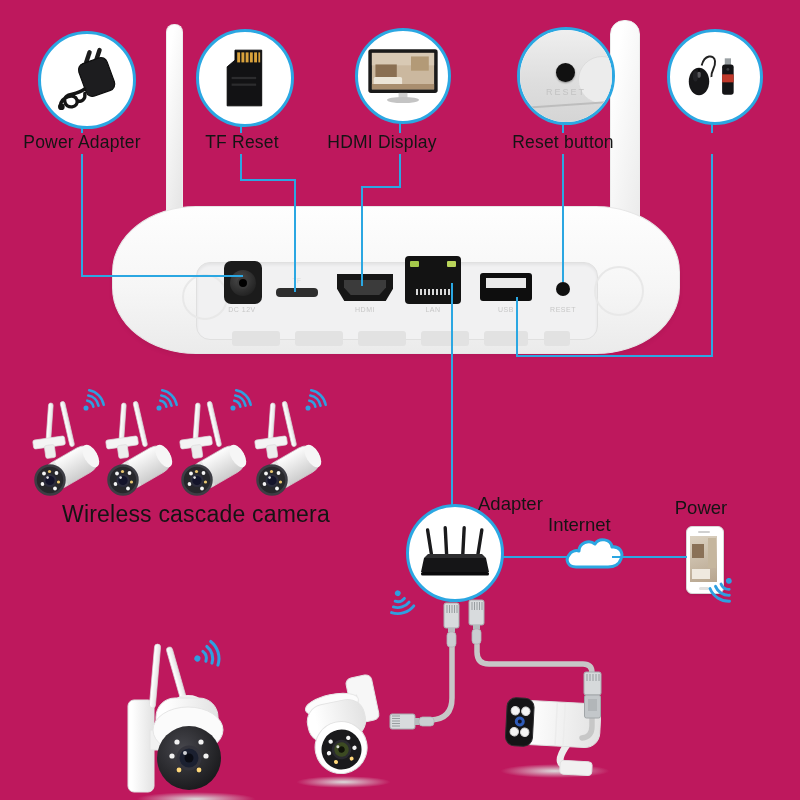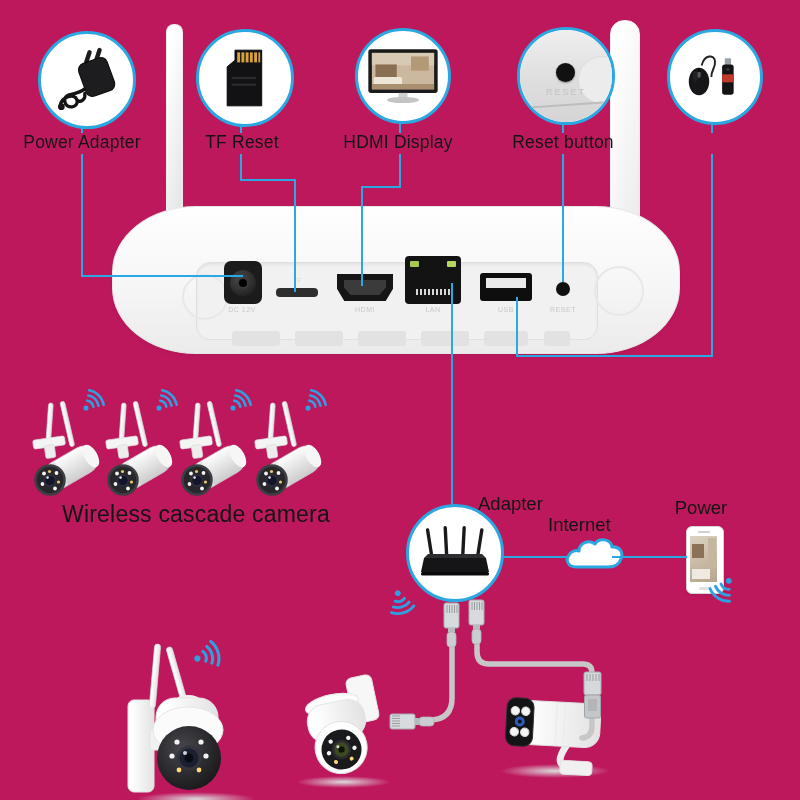--- a/index.html
+++ b/index.html
@@ -206,21 +206,21 @@
       <ellipse cx="23" cy="34" rx="3" ry="6" fill="#2c2c30" opacity="0.6"></ellipse>
       <rect x="56" y="14" width="7" height="8" fill="#9aa0a3"></rect>
       <rect x="53" y="21" width="13" height="34" rx="3" fill="#141416"></rect>
       <rect x="53" y="32" width="13" height="9" fill="#c0392b"></rect>
       <circle cx="59.5" cy="26.5" r="1.6" fill="#3a3a3e"></circle>
     </svg>
   </div>
 
   <div class="lbl" style="left:0px;top:132px;width:164px;">Power Adapter</div>
   <div class="lbl" style="left:160px;top:132px;width:164px;">TF Reset</div>
-  <div class="lbl" style="left:316px;top:132px;width:164px;">HDMI Display</div>
+  <div class="lbl" style="left:300px;top:132px;width:164px;">HDMI Display</div>
   <div class="lbl" style="left:481px;top:132px;width:164px;">Reset button</div>
 
   <svg class="abs" style="left:80px;top:384px;z-index:5" width="30" height="30" viewBox="0 0 40 40">
       <use href="#wifi"></use>
     </svg>
   <svg class="abs" style="left:153px;top:384px;z-index:5" width="30" height="30" viewBox="0 0 40 40">
       <use href="#wifi"></use>
     </svg>
   <svg class="abs" style="left:227px;top:384px;z-index:5" width="30" height="30" viewBox="0 0 40 40">
       <use href="#wifi"></use>

